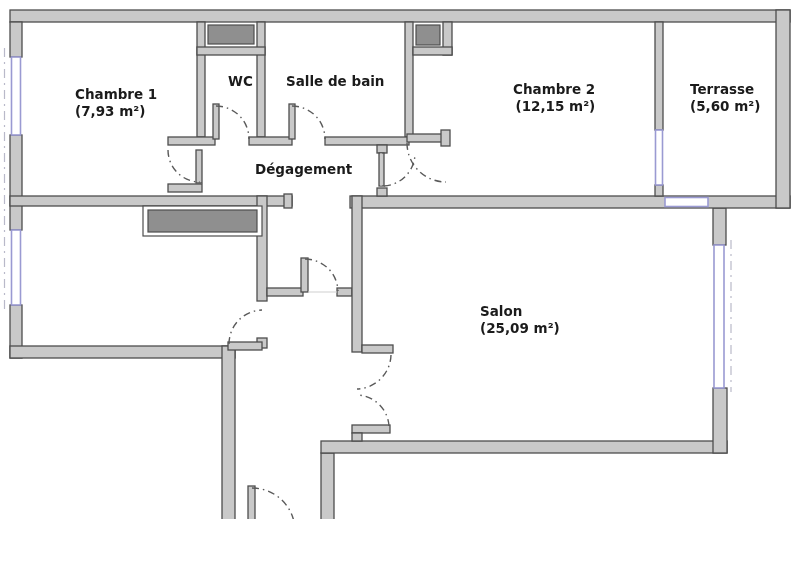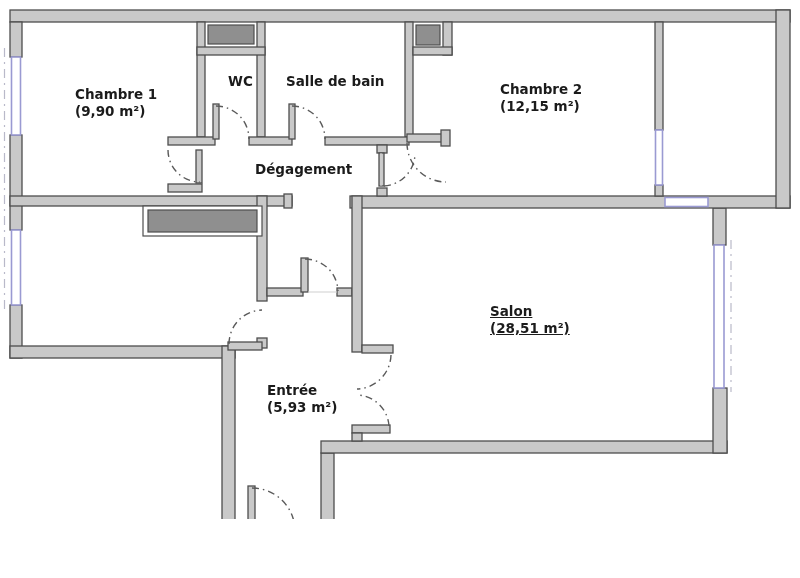--- a/index.html
+++ b/index.html
@@ -127,36 +127,36 @@
   </g>
 
   <g>
     <polygon class="arrow" points="262,557 287,557 274.5,537"></polygon>
     <rect class="arrow" x="271" y="553" width="7" height="20"></rect>
   </g>
 </svg>
 
   <div class="room-label" style="left:75px;top:86px;">
     <span>Chambre 1</span>
-    <span class="area">(9,90 m²)</span>
+    <span class="area">(7,93 m²)</span>
   </div>
   <div class="room-label" style="left:228px;top:73px;">
     <span>WC</span>
   </div>
   <div class="room-label" style="left:286px;top:73px;">
     <span>Salle de bain</span>
   </div>
-  <div class="room-label" style="left:500px;top:81px;">
+  <div class="room-label" style="left:513px;top:81px;text-align:right;">
     <span>Chambre 2</span>
     <span class="area">(12,15 m²)</span>
+  </div>
+  <div class="room-label" style="left:690px;top:81px;">
+    <span>Terrasse</span>
+    <span class="area">(5,60 m²)</span>
   </div>
   <div class="room-label" style="left:255px;top:161px;">
     <span>Dégagement</span>
   </div>
-  <div class="room-label" style="left:490px;top:303px;text-decoration:underline;">
+  <div class="room-label" style="left:480px;top:303px;">
     <span>Salon</span>
-    <span class="area">(28,51 m²)</span>
-  </div>
-  <div class="room-label" style="left:267px;top:382px;">
-    <span>Entrée</span>
-    <span class="area">(5,93 m²)</span>
+    <span class="area">(25,09 m²)</span>
   </div>
 </div>
 
 </body></html>

